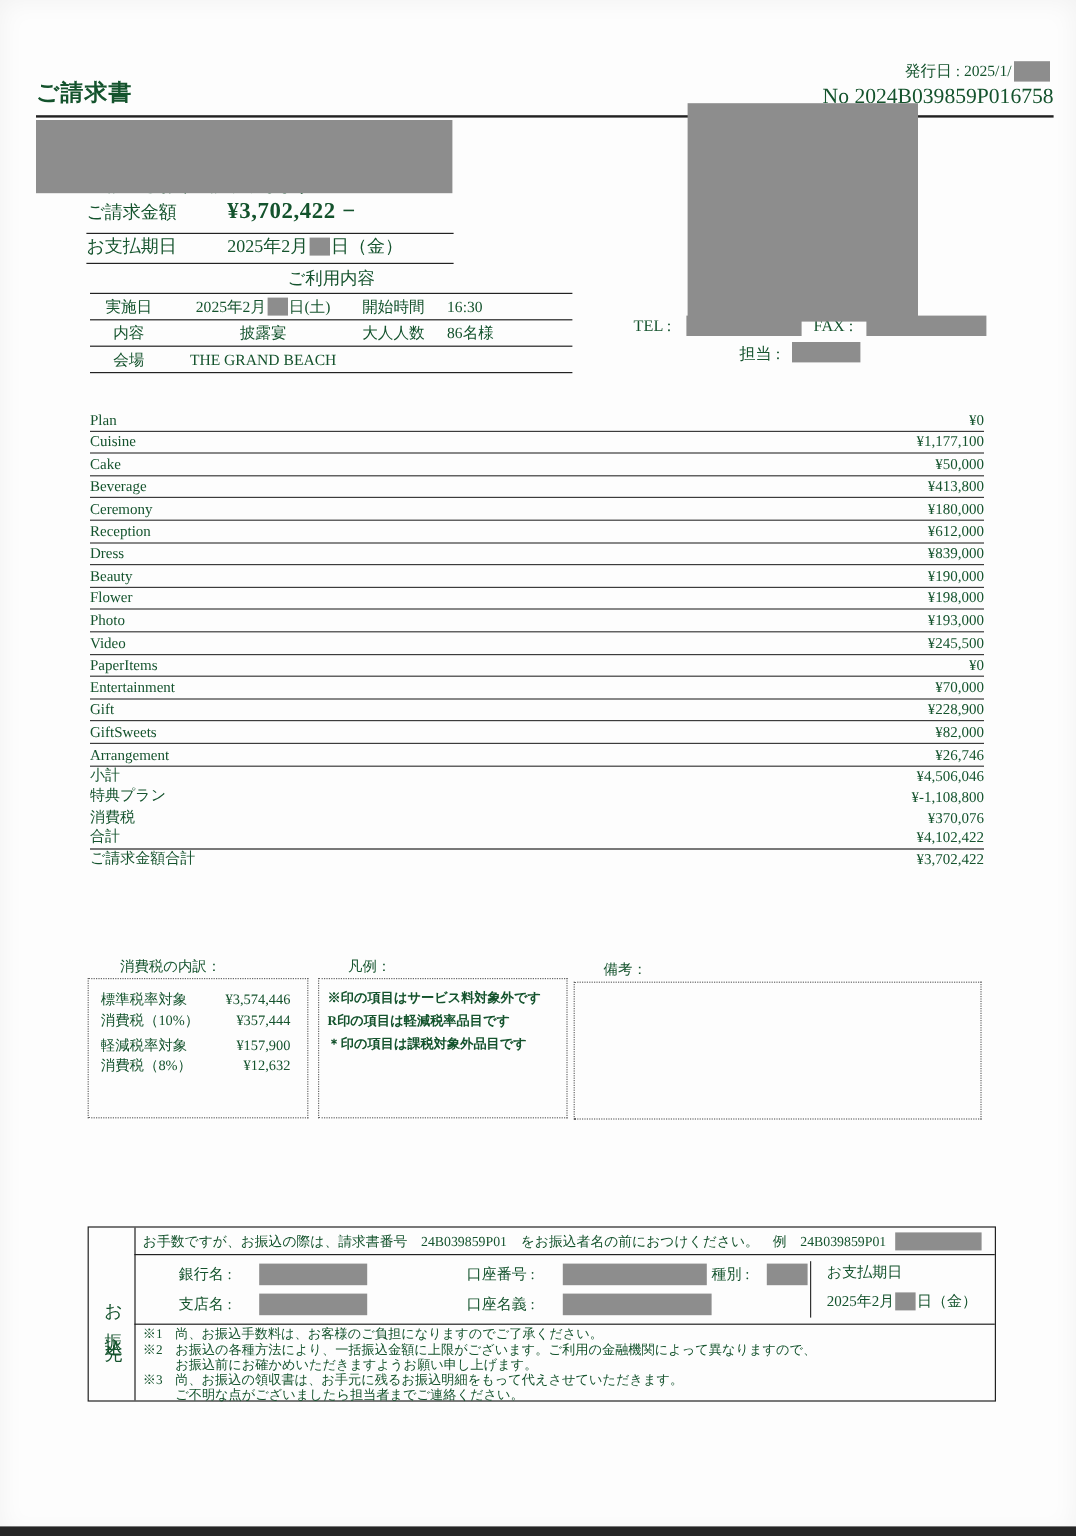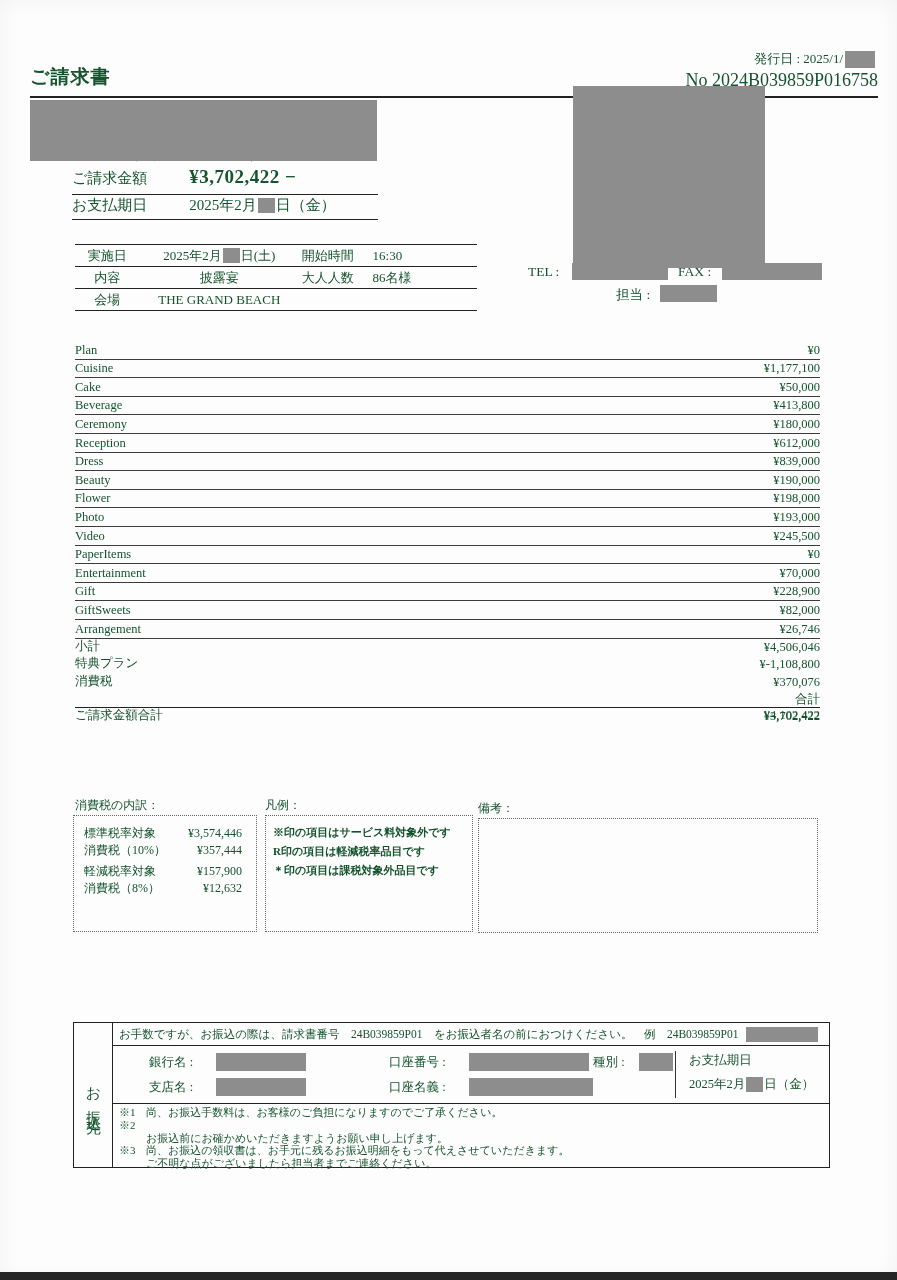--- a/index.html
+++ b/index.html
@@ -38,23 +38,23 @@
   .u-c4{width:105px;text-align:left;padding-left:6px;}
   
   .t-label{font-size:13.5px;}
   
   .items{left:75px;top:341px;width:745px;}
   .item-row{height:18.6px;display:flex;justify-content:space-between;align-items:flex-end;
     font-size:12.5px;border-bottom:1px solid #3c3c3c;padding-bottom:1px;box-sizing:border-box;}
   .summary{left:75px;top:639px;width:745px;}
   .sum-row{height:17.2px;display:flex;justify-content:space-between;align-items:flex-end;
     font-size:12.5px;padding-bottom:1px;box-sizing:border-box;}
-  .sum-row.total{border-bottom:1.5px solid #222;flex-direction:column;}
-  
-  .sec-title{font-size:12px;}
+  .sum-row.total{border-bottom:1.5px solid #222;}
+  
+  .sec-title{font-size:12px;margin-left:25px;}
   .dotbox{border:1px dotted #666;box-sizing:border-box;}
   .tax-box{left:73px;top:815px;width:184px;height:117px;padding:9px 14px 0 10px;font-size:12px;}
   .tax-row{display:flex;justify-content:space-between;line-height:16.5px;}
   .tax-row.gap{margin-top:5px;}
   .legend-box{left:265px;top:815px;width:208px;height:117px;padding:7px 4px 0 7px;font-size:11px;font-weight:bold;}
   .legend-line{line-height:19px;white-space:nowrap;}
   .remarks-box{left:478px;top:818px;width:340px;height:115px;}
   
   .transfer{left:73px;top:1022px;width:757px;height:146px;border:1.5px solid #222;box-sizing:border-box;}
   .t-side{position:absolute;left:0;top:0;bottom:0;width:38px;border-right:1px solid #222;
@@ -96,20 +96,21 @@
   </div>
   <div class="abs due-row">
     <span>お支払期日</span>
     <span class="due-value">
       <span>2025年2月</span>
       <span class="redacted inline-day"></span>
       <span>日（金）</span>
     </span>
   </div>
 
+  <div class="abs usage-title">ご利用内容</div>
   <div class="abs usage-table">
     <div class="u-row">
       <span class="u-c1">実施日</span>
       <span class="u-c2">
         <span>2025年2月</span>
         <span class="redacted inline-day"></span>
         <span>日(土)</span>
       </span>
       <span class="u-c3">開始時間</span>
       <span class="u-c4">16:30</span>
@@ -282,20 +283,21 @@
         <span>日（金）</span>
       </span>
     </div>
     <div class="t-notes">
       <div class="note-row">
           <span class="note-marker">※1</span>
           <span>尚、お振込手数料は、お客様のご負担になりますのでご了承ください。</span>
         </div>
       <div class="note-row">
           <span class="note-marker">※2</span>
+          <span>お振込の各種方法により、一括振込金額に上限がございます。ご利用の金融機関によって異なりますので、</span>
         </div>
       <div class="note-row">
           <span class="note-marker"></span>
           <span>お振込前にお確かめいただきますようお願い申し上げます。</span>
         </div>
       <div class="note-row">
           <span class="note-marker">※3</span>
           <span>尚、お振込の領収書は、お手元に残るお振込明細をもって代えさせていただきます。</span>
         </div>
       <div class="note-row">

